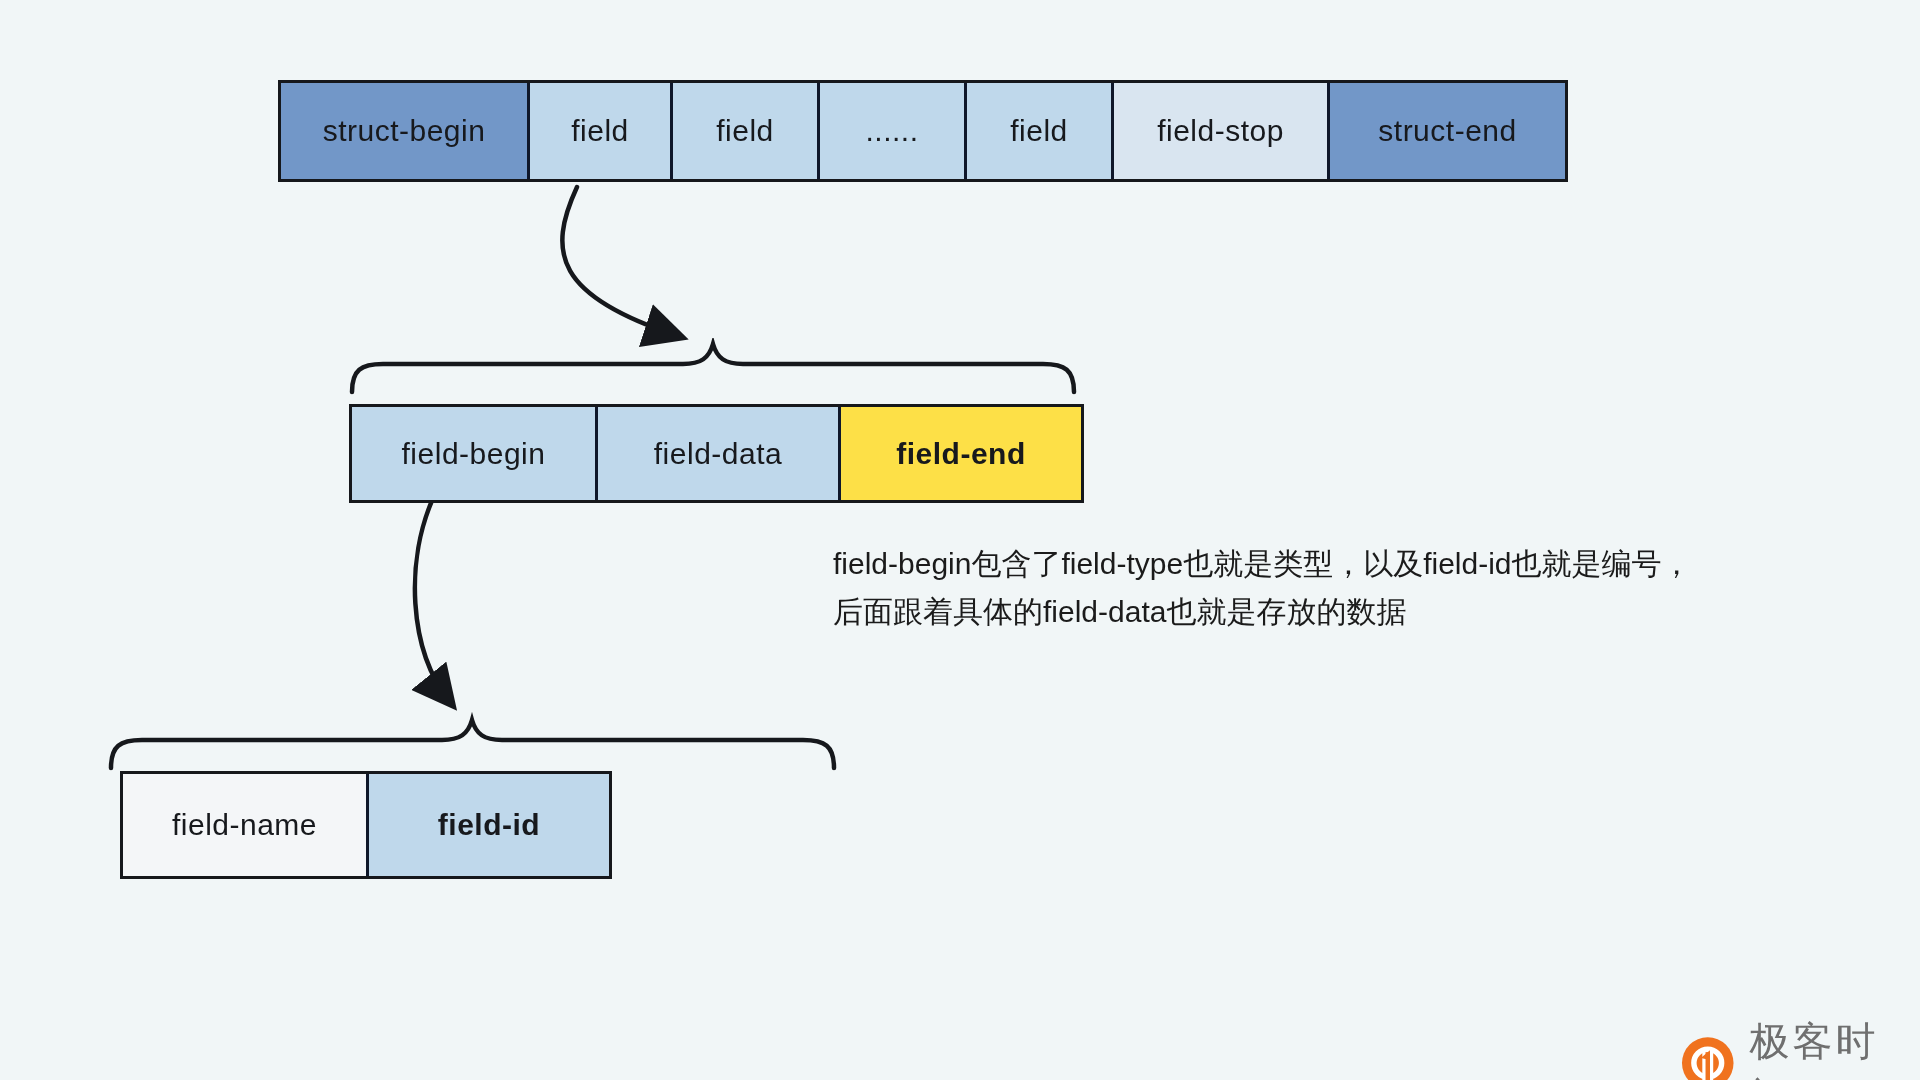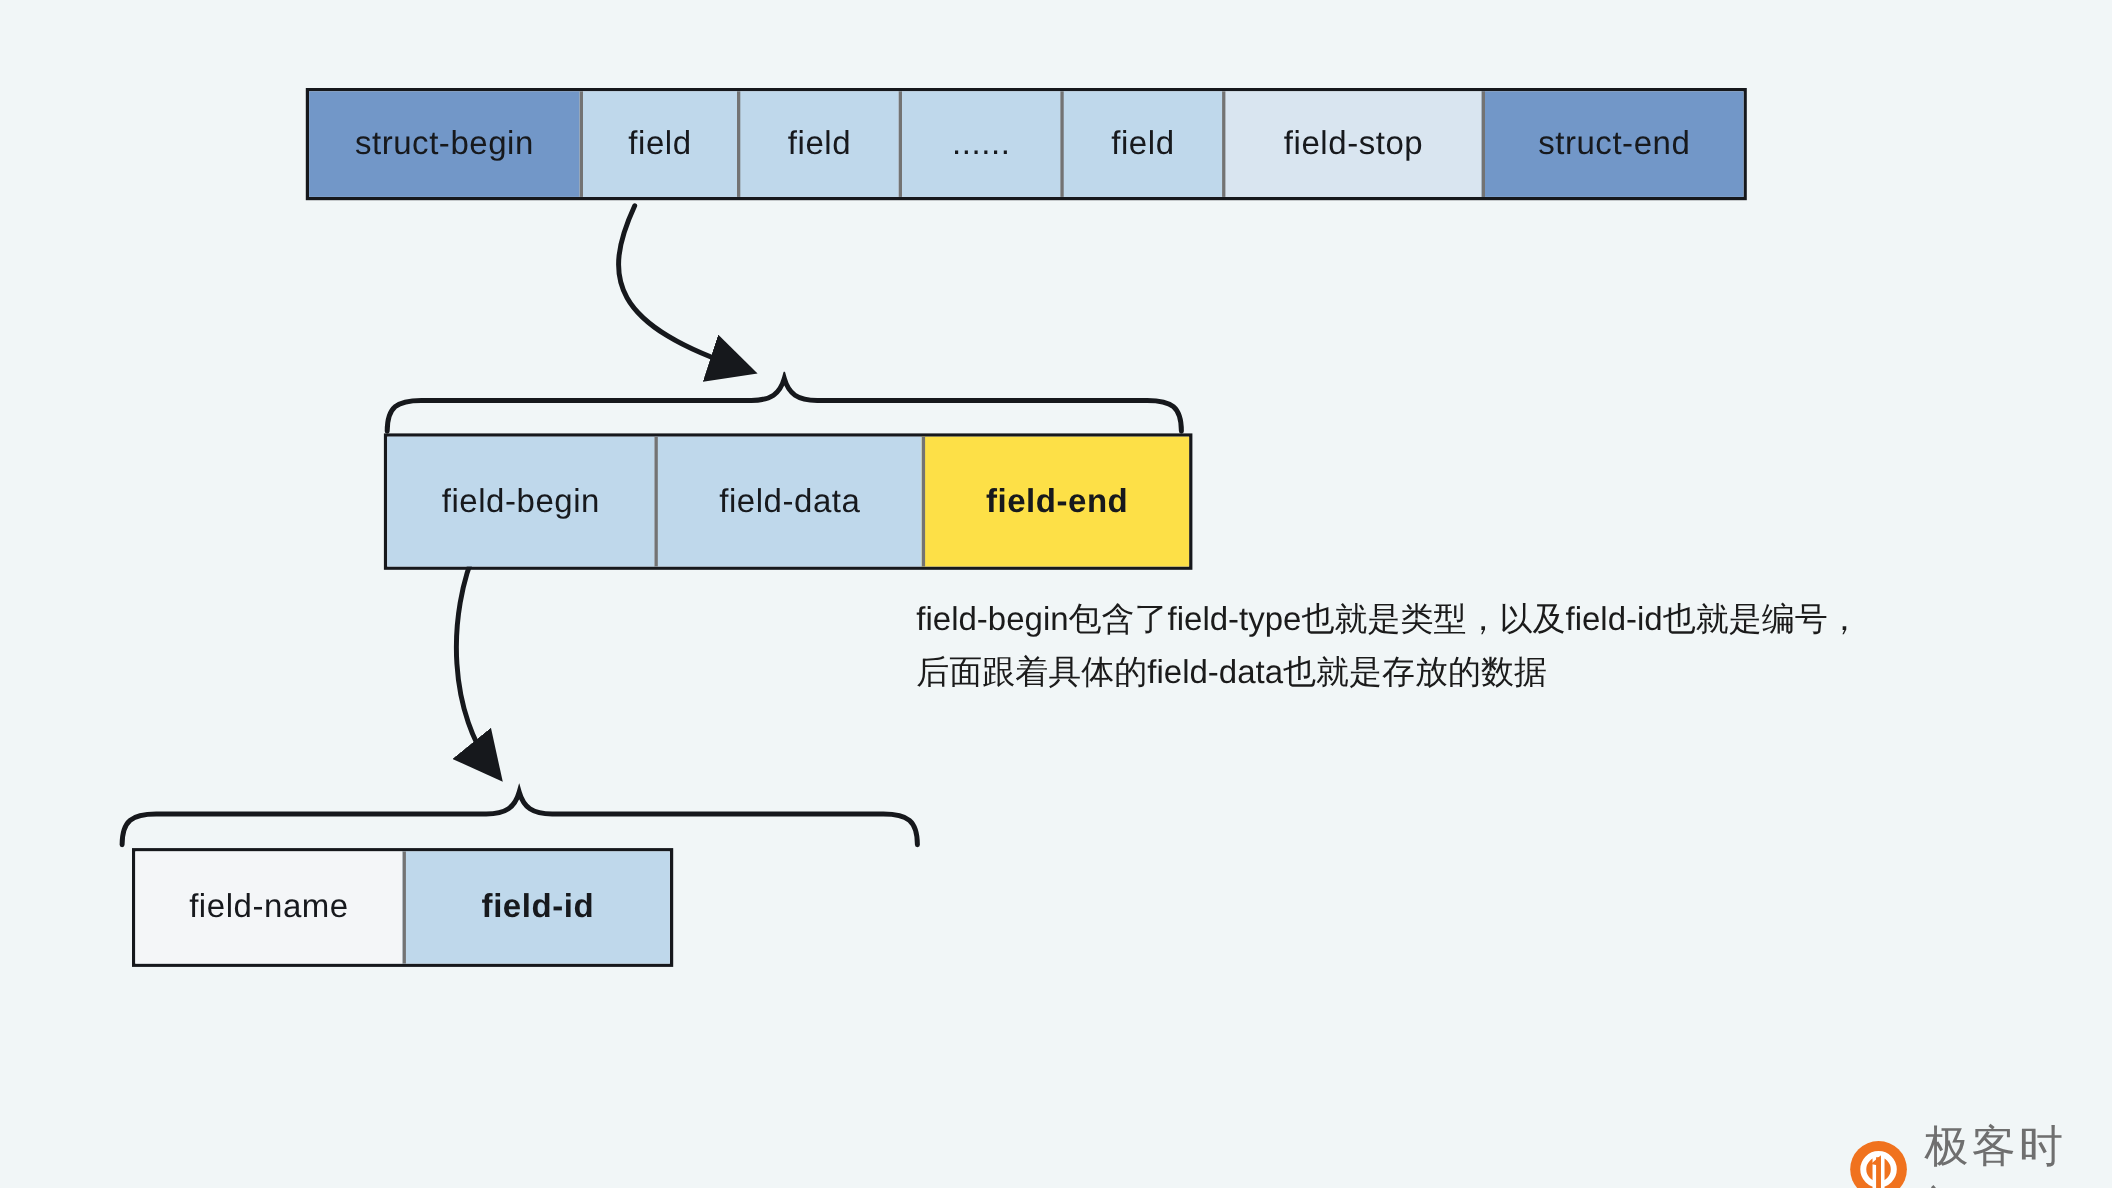--- a/index.html
+++ b/index.html
@@ -2,32 +2,32 @@
 <html><head>
 <meta charset="utf-8">
 <style>
   html,body{margin:0;padding:0;}
   body{font-family:"Liberation Sans","DejaVu Sans",sans-serif;}
   .canvas{position:relative;width:1920px;height:1080px;overflow:hidden;}
 
   .block-row{position:absolute;display:flex;border:3px solid #16181C;box-sizing:border-box;}
   .cell{display:flex;align-items:center;justify-content:center;box-sizing:border-box;
         font-size:30px;color:#17191D;letter-spacing:0.5px;}
-  .cell + .cell{border-left:3px solid #737373;}
+  .cell + .cell{border-left:3px solid #0f172a;}
 
   #struct-row{left:278px;top:80px;height:102px;}
   #struct-row .c0{width:246px;}
   #struct-row .c1{width:143px;}
   #struct-row .c2{width:147px;}
   #struct-row .c3{width:147px;}
   #struct-row .c4{width:147px;}
-  #struct-row .c5{width:236px;}
+  #struct-row .c5{width:216px;}
   #struct-row .c6{width:238px;}
 
-  #field-row{left:349px;top:394px;height:124px;}
+  #field-row{left:349px;top:404px;height:99px;}
   #field-row .cell{width:243px;}
 
   #fieldbegin-row{left:120px;top:771px;height:108px;}
   #fieldbegin-row .cell{width:243px;}
 
   .brace{position:absolute;}
   #brace-field{left:349px;top:338px;}
   #brace-name{left:108px;top:712px;}
 
   .annotation{position:absolute;font-size:30px;color:#1B1B1B;line-height:48px;white-space:nowrap;}

